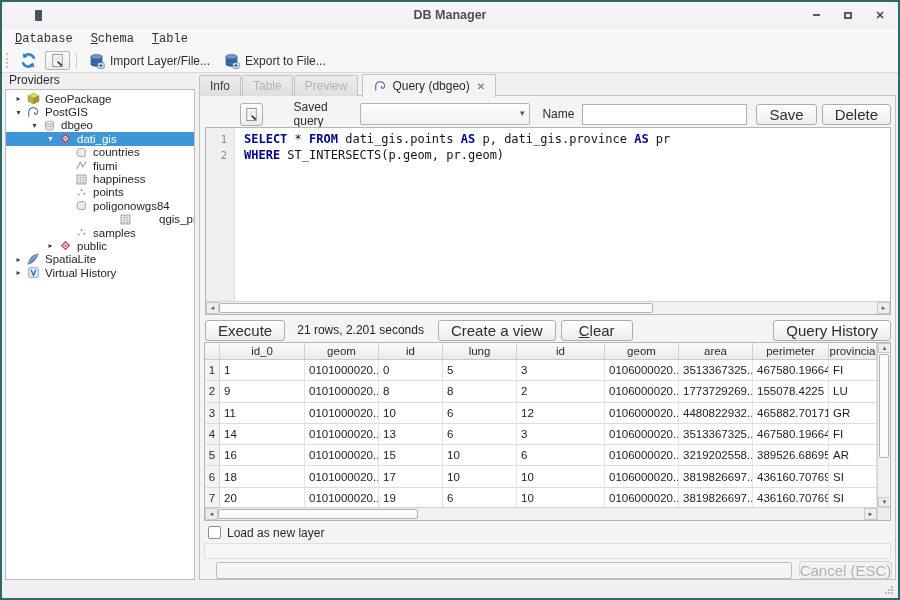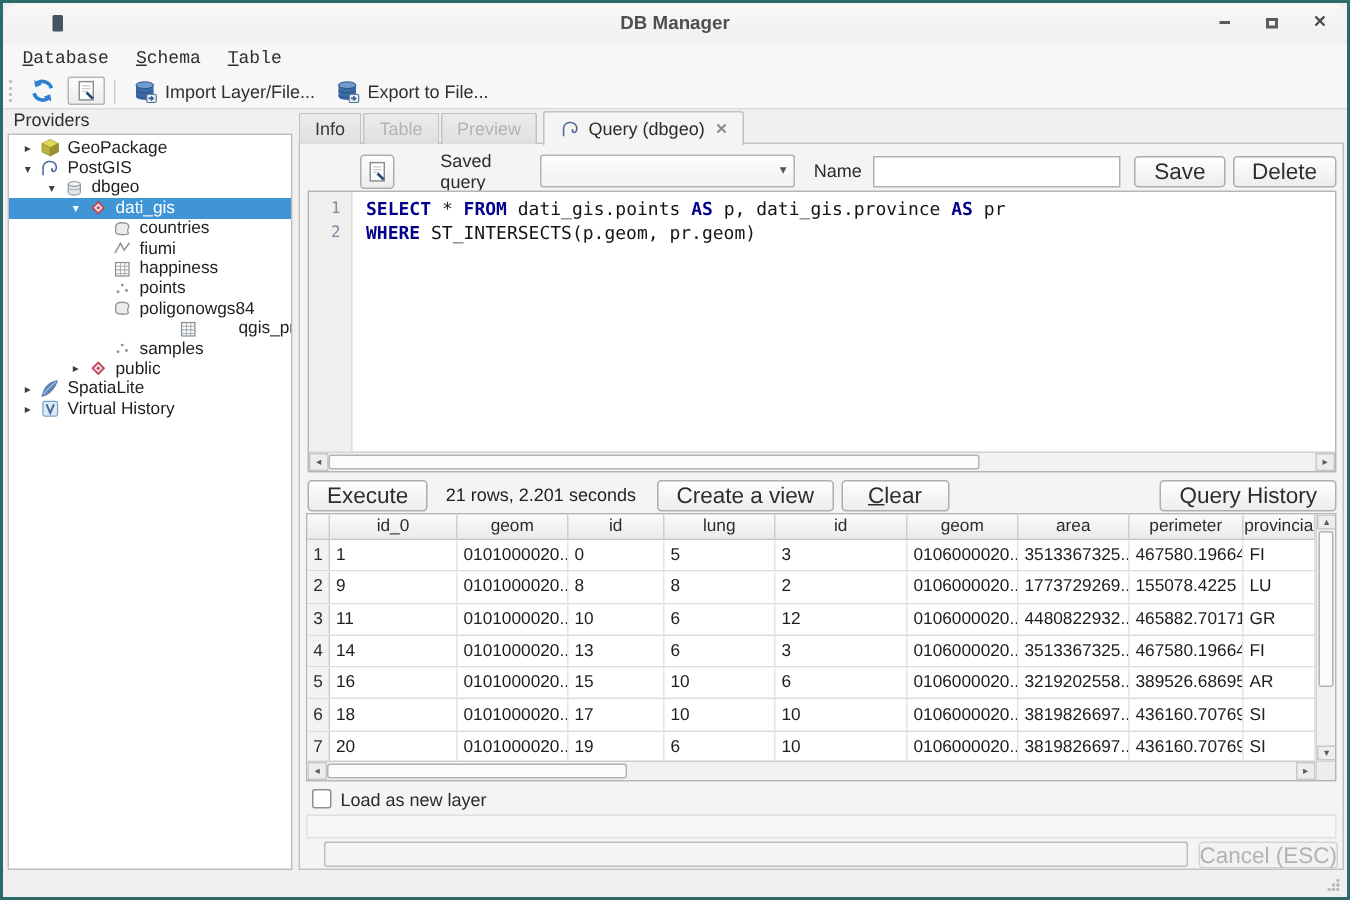--- a/index.html
+++ b/index.html
@@ -90,21 +90,21 @@
   .grid-row { display:flex; height:21.3px; border-bottom:1px solid #dcdcdc; font-size:11.5px; color:#1c1c1c; background:#fff; }
   .g-rownum { flex:none; background:#f2f2f2; border-right:1px solid #cfcfcf; display:flex; align-items:center; justify-content:center; color:#2c2c2c; }
   .g-cell { flex:none; border-right:1px solid #e4e4e4; padding-left:4px; display:flex; align-items:center; overflow:hidden; white-space:nowrap; }
   .grid-hscroll { position:absolute; left:0; right:13px; bottom:0; border-top:1px solid #d2d2d2; }
   .grid-corner { position:absolute; right:0; bottom:0; width:13px; height:13px; background:#ededed; border-top:1px solid #d2d2d2; border-left:1px solid #d2d2d2; }
 
   
   .load-row { position:absolute; left:8px; top:429px; height:15px; display:flex; align-items:center; font-size:12px; color:#2b2b2b; gap:6px; }
   .checkbox { width:13px; height:13px; border:1px solid #8f8f8f; background:#fff; border-radius:2px; }
   .empty-box { position:absolute; left:4px; right:4px; top:447px; height:16px; background:#f6f6f6; border:1px solid #e0e0e0; }
-  .progress-row { position:absolute; left:16px; right:3px; top:465px; height:18px; display:flex; align-items:flex-start; }
+  .progress-row { position:absolute; left:16px; right:3px; top:465px; height:18px; display:flex; align-items:center; }
   .progress { flex:1; height:17px; border:1px solid #bdbdbd; border-radius:2px; background:#f4f4f4; margin-right:7px; }
   .cancel-btn { width:93px; height:18px; }
 
   
   .grip { position:absolute; right:5px; bottom:4px; width:8px; height:8px;
           background:radial-gradient(circle at 1px 7px,#bbb 1px,transparent 1.4px),
                      radial-gradient(circle at 4px 4px,#bbb 1px,transparent 1.4px),
                      radial-gradient(circle at 7px 1px,#bbb 1px,transparent 1.4px),
                      radial-gradient(circle at 4px 7px,#bbb 1px,transparent 1.4px),
                      radial-gradient(circle at 7px 4px,#bbb 1px,transparent 1.4px),

